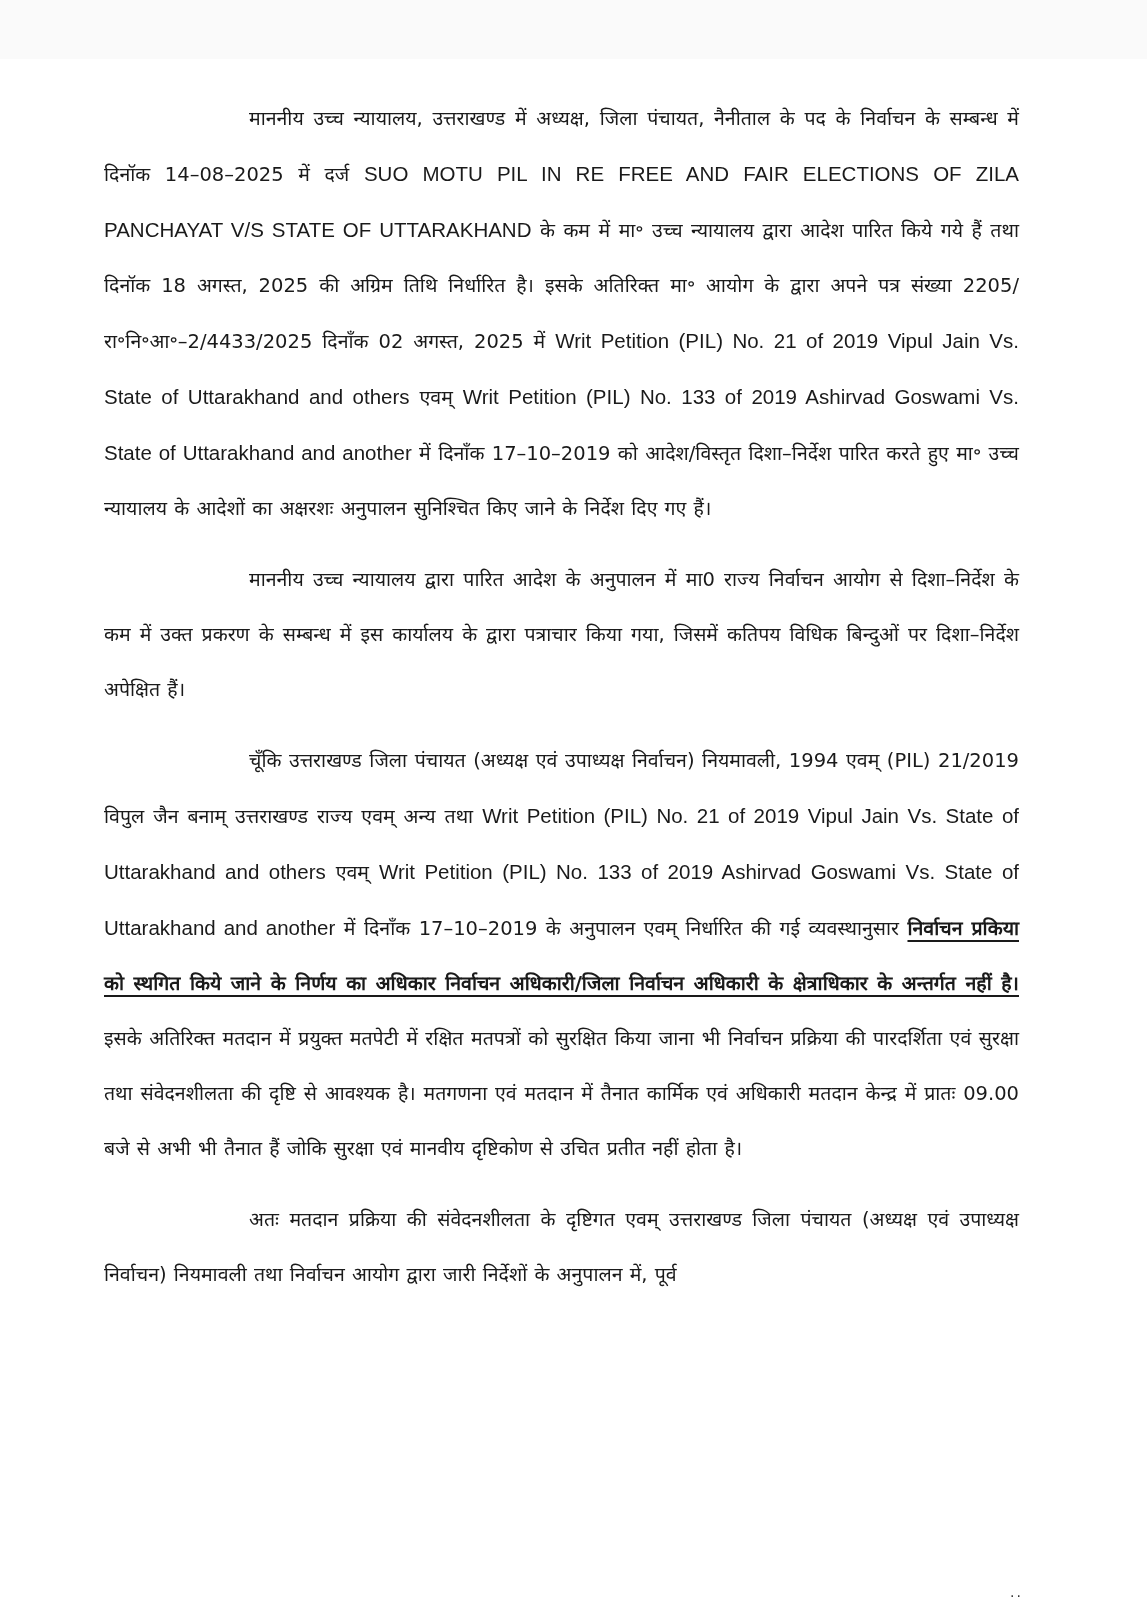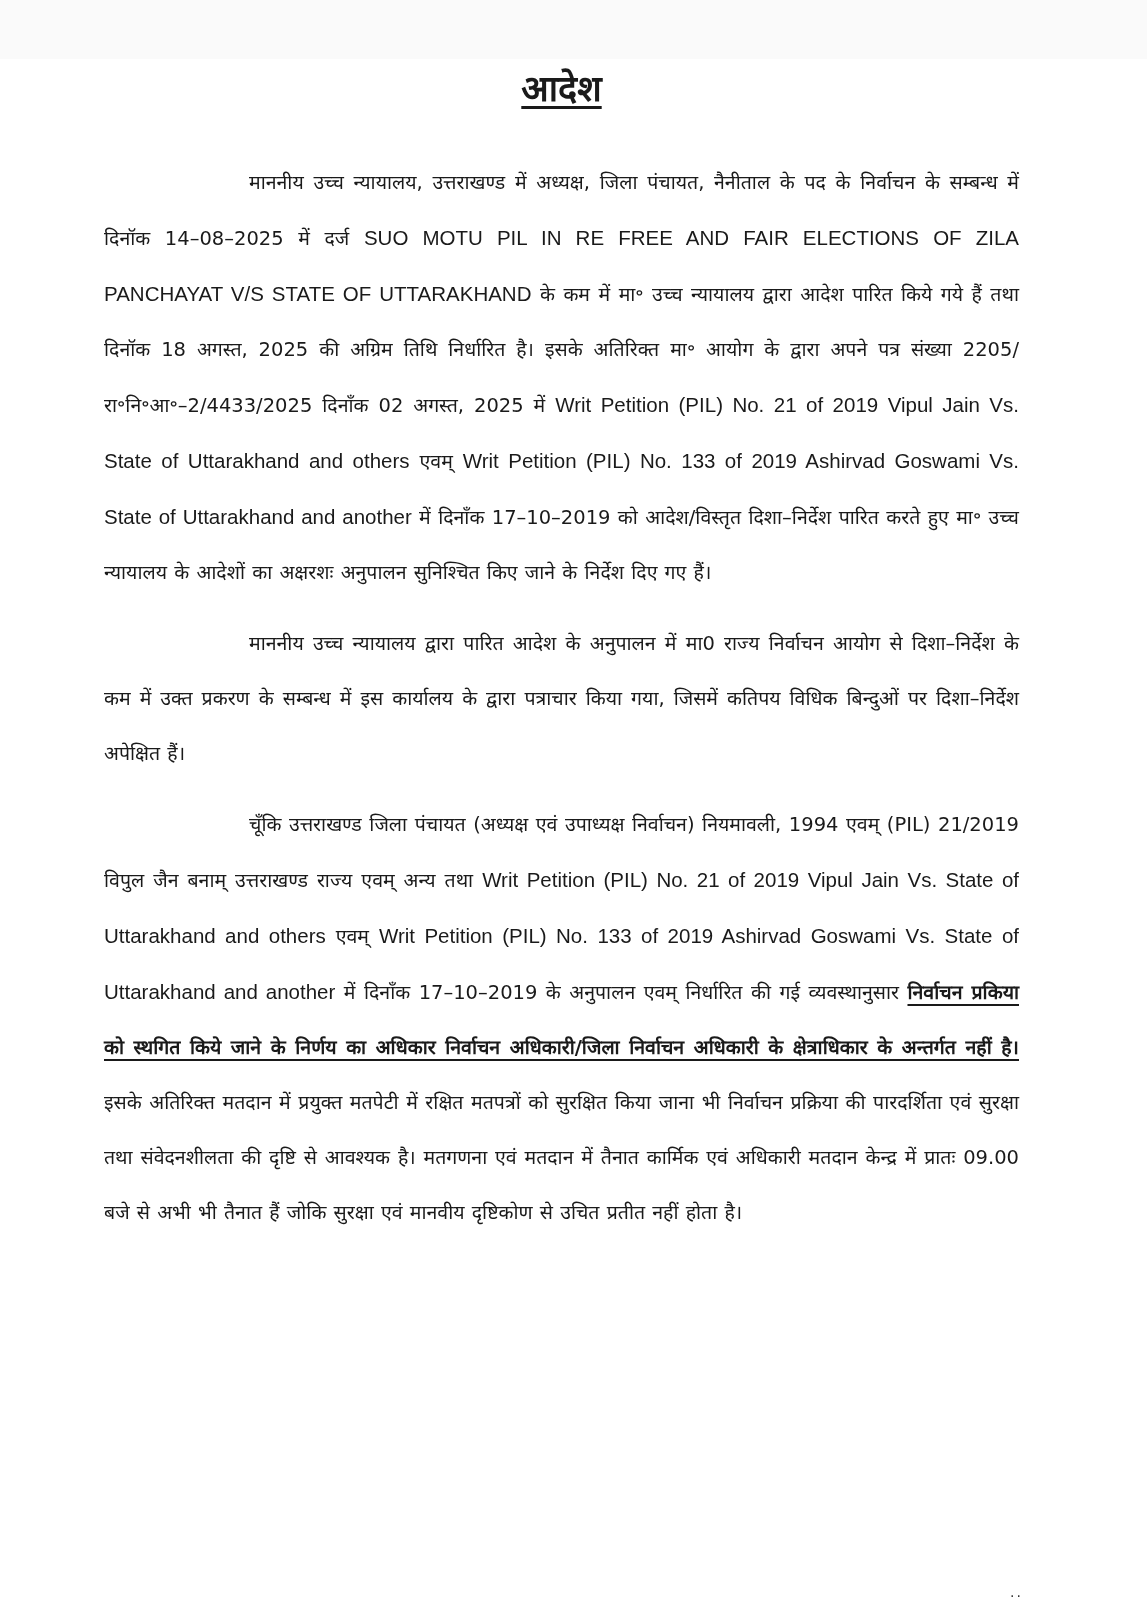--- a/index.html
+++ b/index.html
@@ -63,20 +63,20 @@
       color: #333;
       letter-spacing: 2px;
     }
   </style>
 </head>
 <body>
 
 <div class="top-band"></div>
 
 <div class="page">
-  <h1 class="title"><span>आदेश</span></h1>
 
   <p class="para p1"><span class="lead"></span><span>माननीय उच्च न्यायालय, उत्तराखण्ड में अध्यक्ष, जिला पंचायत, नैनीताल के पद के निर्वाचन के सम्बन्ध में दिनॉक 14–08–2025 में दर्ज </span><span class="latin">SUO MOTU PIL IN RE FREE AND FAIR ELECTIONS OF ZILA PANCHAYAT V/S STATE OF UTTARAKHAND</span><span> के कम में मा॰ उच्च न्यायालय द्वारा आदेश पारित किये गये हैं तथा दिनॉक 18 अगस्त, 2025 की अग्रिम तिथि निर्धारित है। इसके अतिरिक्त मा॰ आयोग के द्वारा अपने पत्र संख्या 2205/रा॰नि॰आ॰–2/4433/2025 दिनाँक 02 अगस्त, 2025 में </span><span class="latin">Writ Petition (PIL) No. 21 of 2019 Vipul Jain Vs. State of Uttarakhand and others</span><span> एवम् </span><span class="latin">Writ Petition (PIL) No. 133 of 2019 Ashirvad Goswami Vs. State of Uttarakhand and another</span><span> में दिनाँक 17–10–2019 को आदेश/विस्तृत दिशा–निर्देश पारित करते हुए मा॰ उच्च न्यायालय के आदेशों का अक्षरशः अनुपालन सुनिश्चित किए जाने के निर्देश दिए गए हैं।</span></p>
   <p class="para"><span class="lead"></span><span>माननीय उच्च न्यायालय द्वारा पारित आदेश के अनुपालन में मा0 राज्य निर्वाचन आयोग से दिशा–निर्देश के कम में उक्त प्रकरण के सम्बन्ध में इस कार्यालय के द्वारा पत्राचार किया गया, जिसमें कतिपय विधिक बिन्दुओं पर दिशा–निर्देश अपेक्षित हैं।</span></p>
   <p class="para"><span class="lead"></span><span>चूँकि उत्तराखण्ड जिला पंचायत (अध्यक्ष एवं उपाध्यक्ष निर्वाचन) नियमावली, 1994 एवम् (PIL) 21/2019 विपुल जैन बनाम् उत्तराखण्ड राज्य एवम् अन्य तथा </span><span class="latin">Writ Petition (PIL) No. 21 of 2019 Vipul Jain Vs. State of Uttarakhand and others</span><span> एवम् </span><span class="latin">Writ Petition (PIL) No. 133 of 2019 Ashirvad Goswami Vs. State of Uttarakhand and another</span><span> में दिनाँक 17–10–2019 के अनुपालन एवम् निर्धारित की गई व्यवस्थानुसार </span><span class="u-bold">निर्वाचन प्रकिया को स्थगित किये जाने के निर्णय का अधिकार निर्वाचन अधिकारी/जिला निर्वाचन अधिकारी के क्षेत्राधिकार के अन्तर्गत नहीं है।</span><span> इसके अतिरिक्त मतदान में प्रयुक्त मतपेटी में रक्षित मतपत्रों को सुरक्षित किया जाना भी निर्वाचन प्रक्रिया की पारदर्शिता एवं सुरक्षा तथा संवेदनशीलता की दृष्टि से आवश्यक है। मतगणना एवं मतदान में तैनात कार्मिक एवं अधिकारी मतदान केन्द्र में प्रातः 09.00 बजे से अभी भी तैनात हैं जोकि सुरक्षा एवं मानवीय दृष्टिकोण से उचित प्रतीत नहीं होता है।</span></p>
+  <p class="para"><span class="lead"></span><span>अतः मतदान प्रक्रिया की संवेदनशीलता के दृष्टिगत एवम् उत्तराखण्ड जिला पंचायत (अध्यक्ष एवं उपाध्यक्ष निर्वाचन) नियमावली तथा निर्वाचन आयोग द्वारा जारी निर्देशों के अनुपालन में, पूर्व</span></p>
 </div>
 
 <div class="page-mark">··</div>
 
 </body></html>

